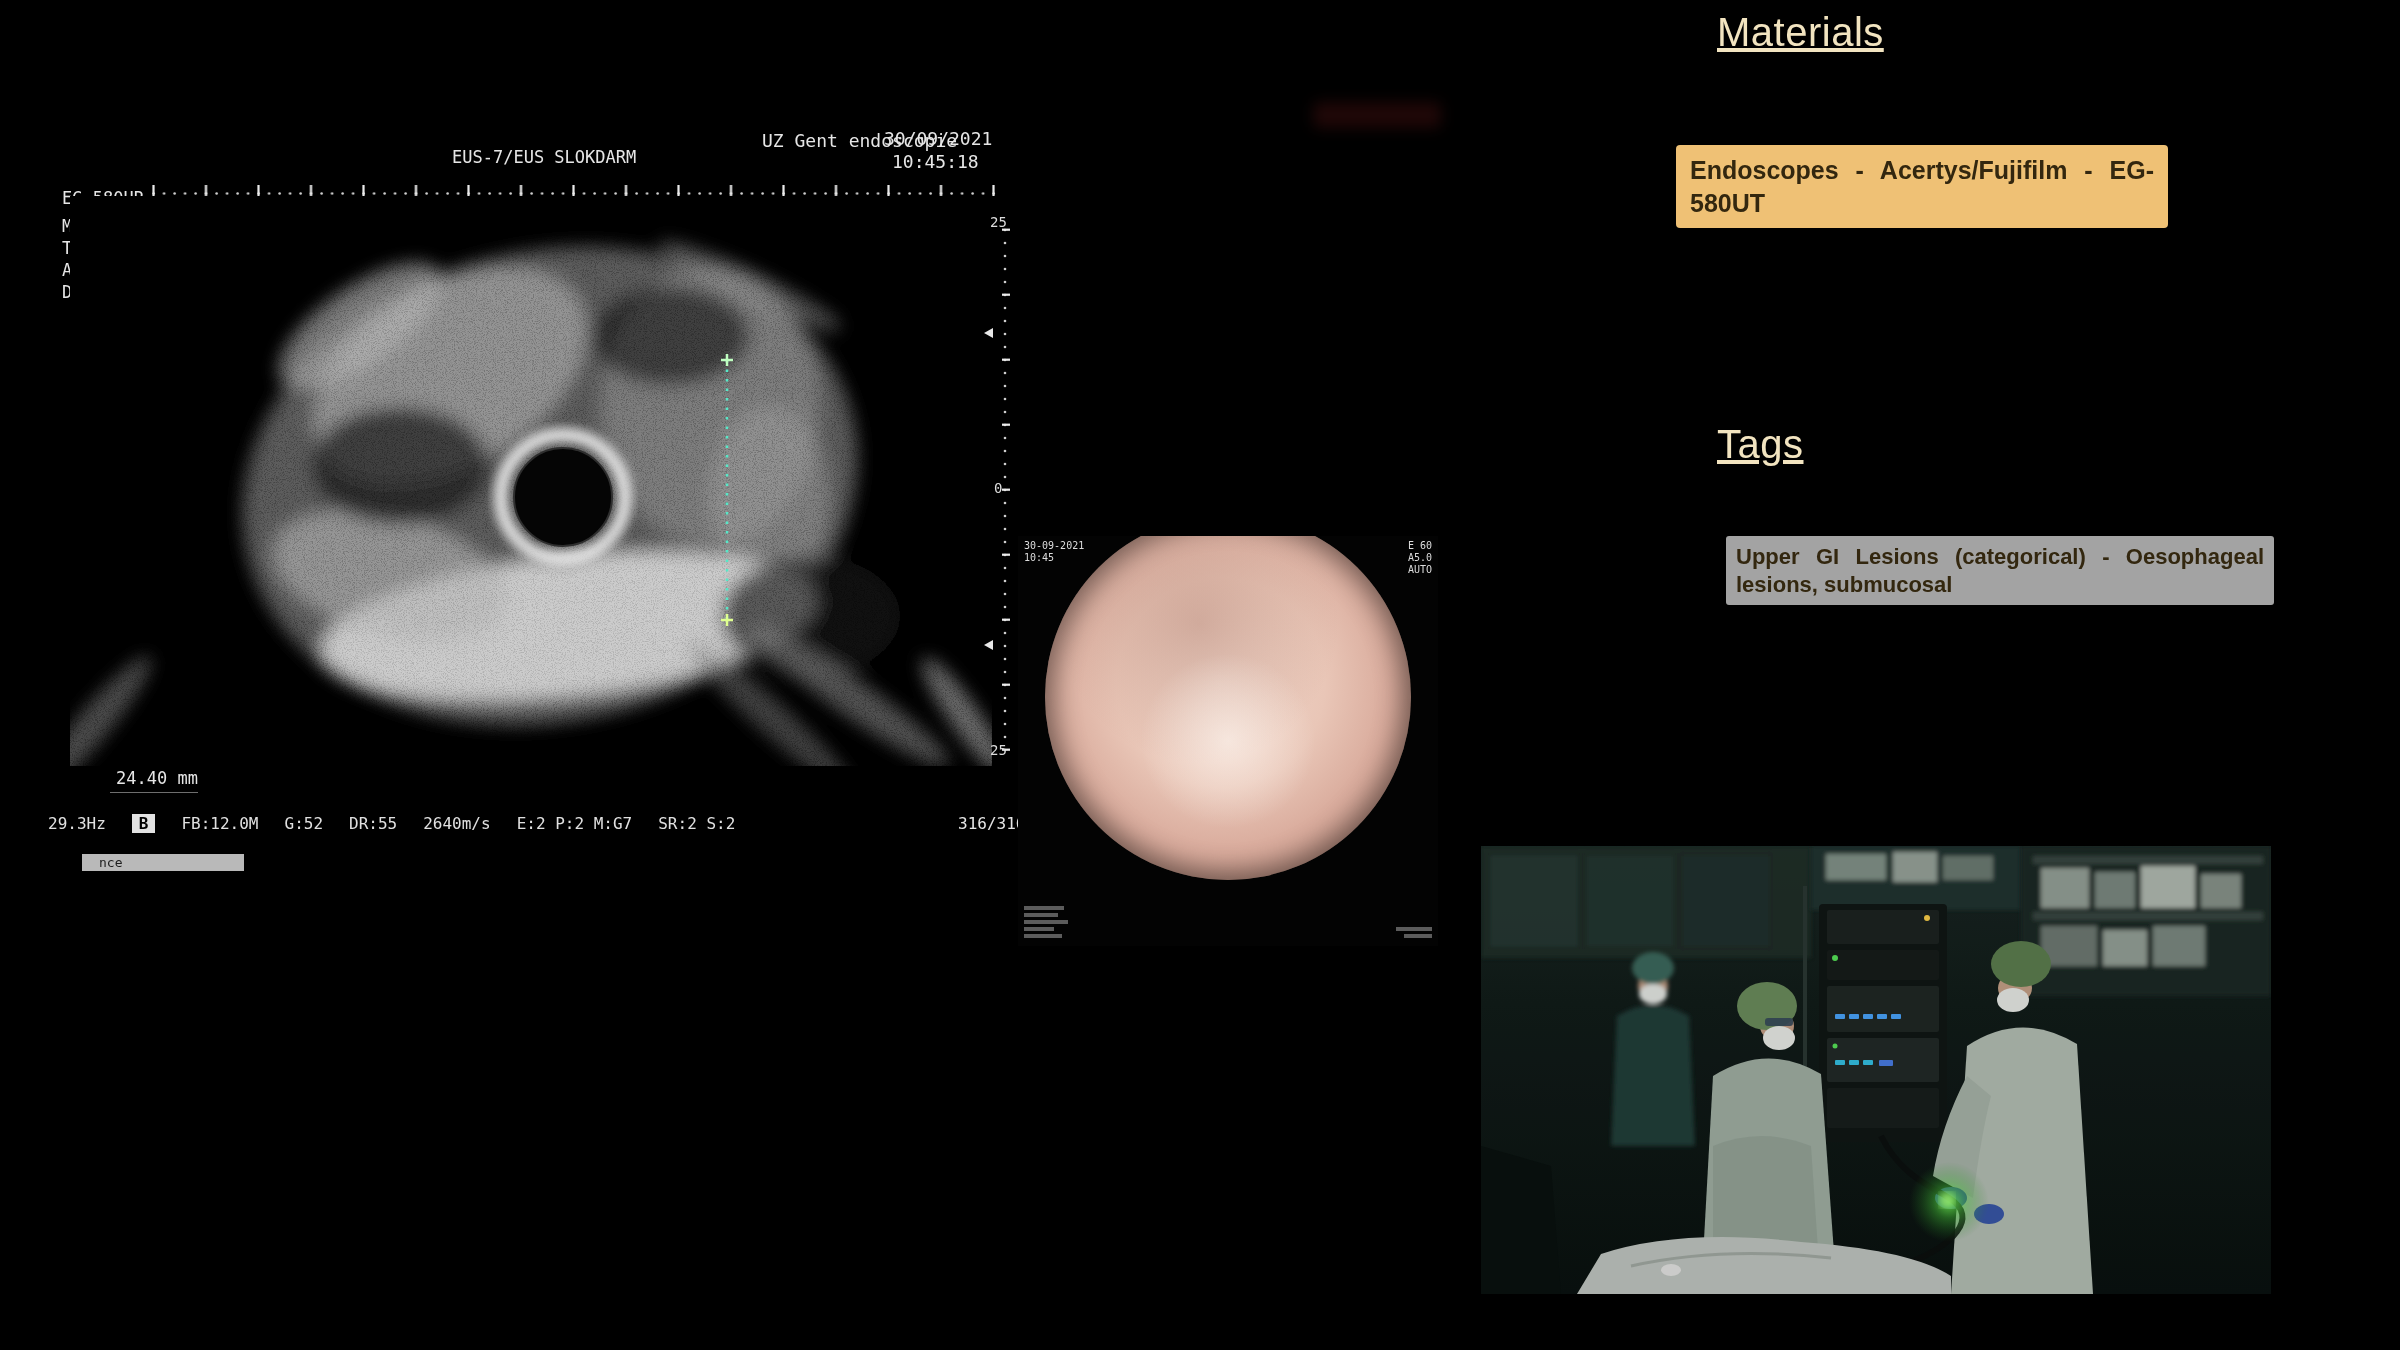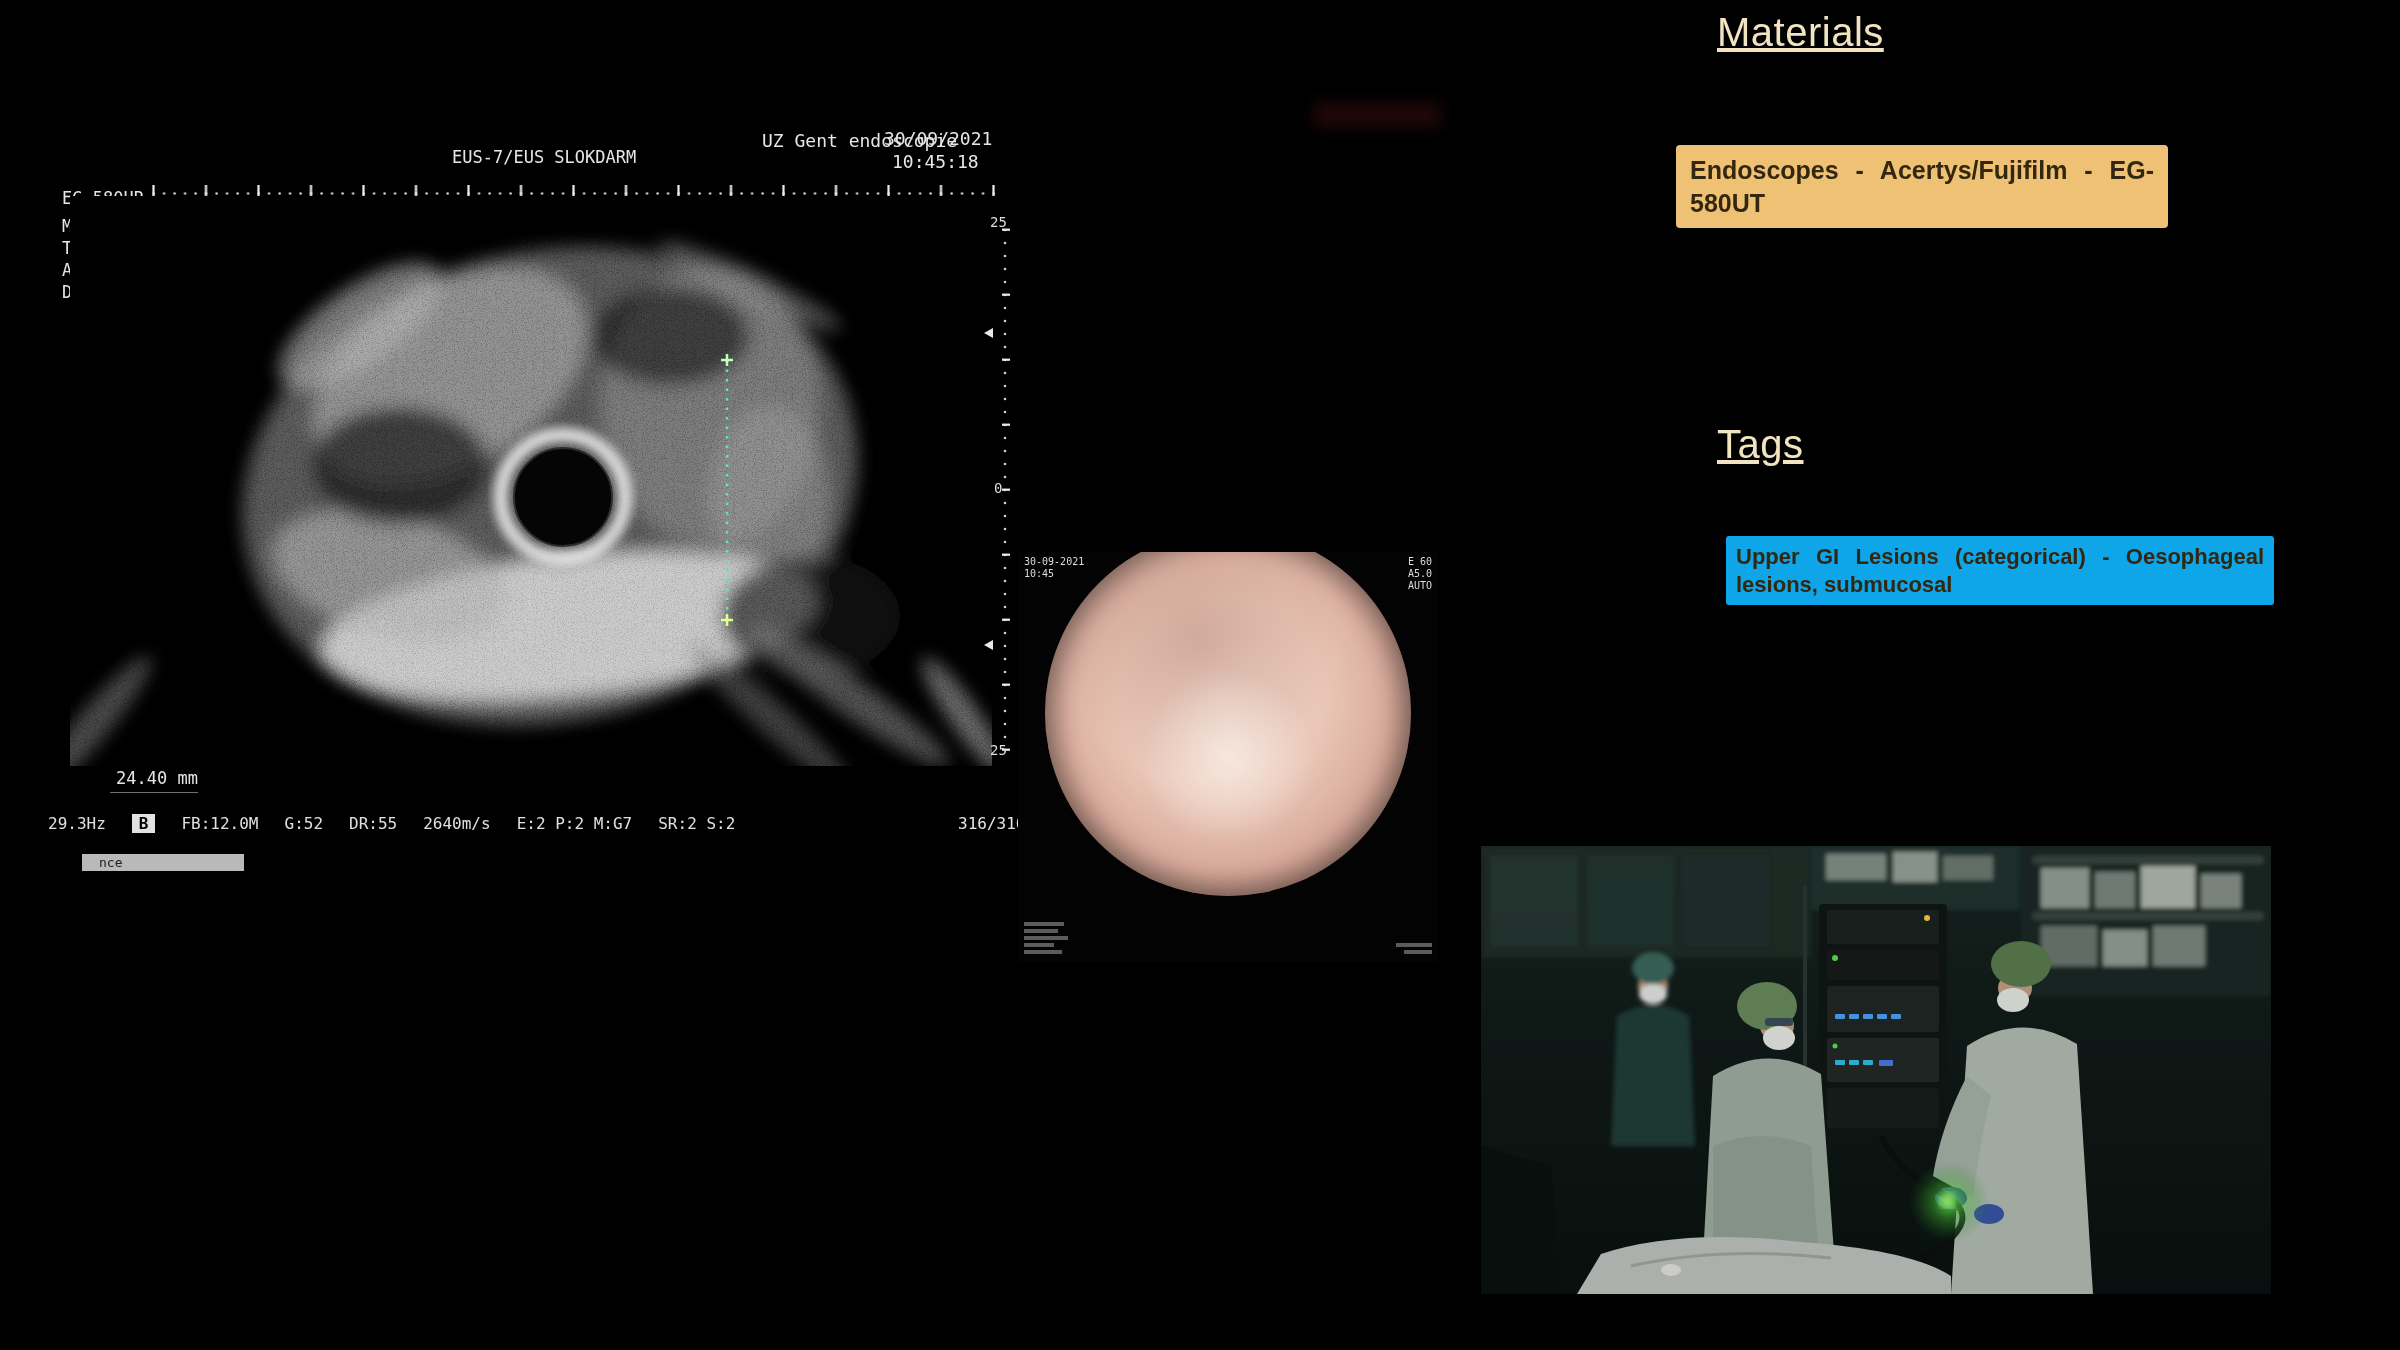--- a/index.html
+++ b/index.html
@@ -17,37 +17,37 @@
   .status-row { position:absolute; left:48px; top:814px; display:flex; gap:26px; color:#e0e0e0;
     font-family:"DejaVu Sans Mono", monospace; font-size:16px; align-items:center; }
   .mode-box { background:#e2e2e2; color:#000; padding:0 7px; font-weight:bold; }
   .measure-bar { position:absolute; left:52px; top:744px; width:162px; height:17px; background:#b9b9b9;
     color:#1c1c1c; font-family:"DejaVu Sans Mono", monospace; font-size:13px; line-height:17px; padding-left:17px; }
   .scale-label { position:absolute; color:#dcdcdc; font-family:"DejaVu Sans Mono", monospace; font-size:14px; }
   .arrow-left { position:absolute; width:0; height:0; border-top:5px solid transparent;
     border-bottom:5px solid transparent; border-right:9px solid #e8e8e8; }
 
   
-  .endo-wrap { position:absolute; left:1018px; top:552px; width:420px; height:410px; background:#030303; overflow:hidden; }
+  .endo-wrap { position:absolute; left:1018px; top:536px; width:420px; height:410px; background:#030303; overflow:hidden; }
   .endo-circle { position:absolute; left:27px; top:-22px; width:366px; height:366px; border-radius:50%;
     background:
       radial-gradient(circle at 50% 62%, rgba(255,250,245,0.60) 0%, rgba(255,250,245,0) 30%),
       radial-gradient(circle at 42% 30%, rgba(145,92,78,0.30) 0%, rgba(145,92,78,0) 42%),
       radial-gradient(circle at 48% 46%, #f1d6c9 0%, #e9c6b7 38%, #d9ab9c 62%, #c29384 80%, #a77c6f 92%, #875f53 100%);
     box-shadow: inset 0 0 26px 8px rgba(0,0,0,0.45);
   }
   .endo-osd { position:absolute; color:#ddd; font-family:"DejaVu Sans Mono", monospace; font-size:10px; line-height:12px; }
   .osd-bar { height:4px; background:#c9c9c9; opacity:0.45; margin-top:3px; }
 
   
   .panel-heading { position:absolute; color:#f2e4c0; font-size:40px; font-weight:500; letter-spacing:0.5px;text-decoration:underline; }
   .chip-orange { position:absolute; background:#efc175; color:#33270f; font-weight:600; border-radius:4px;
     text-align:justify; cursor:pointer; }
   .chip-materials { left:1676px; top:145px; width:492px; font-size:25px; line-height:1.3; padding:9px 14px; }
-  .chip-tag1 { left:1726px; top:536px; width:548px; font-size:22px; line-height:1.25; padding:7px 10px; background:#0ea5e9; border-radius:3px; }
+  .chip-tag1 { left:1726px; top:536px; width:548px; font-size:22px; line-height:1.25; padding:7px 10px; background:#a3a3a3; border-radius:3px; }
   .chip-blue { position:absolute; left:1726px; top:618px; background:#4e73a9; color:#fff; font-weight:700;
     font-size:22px; padding:4px 13px 6px; border-radius:5px; cursor:pointer; display:inline-block; }
 
   
   .or-wrap { position:absolute; left:1481px; top:846px; width:790px; height:448px; overflow:hidden; background:#0c1513; }
 
   .faint-artifact { position:absolute; left:1313px; top:102px; width:128px; height:26px;
     background:rgba(96,22,22,0.32); filter:blur(7px); border-radius:6px; }
 </style>
 </head>

